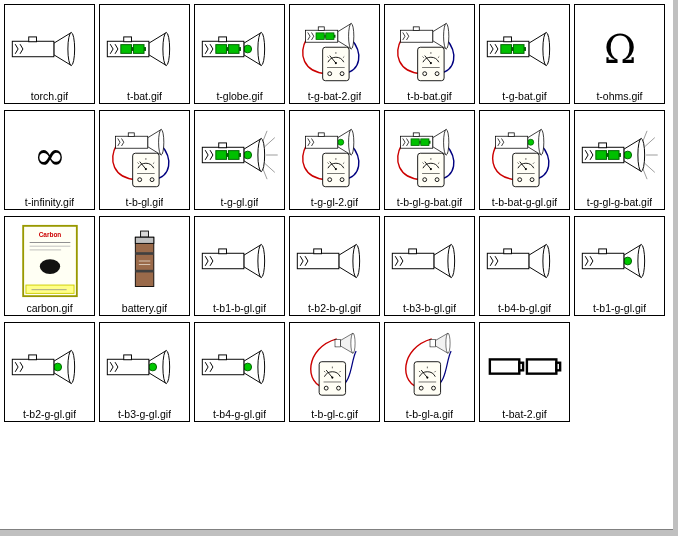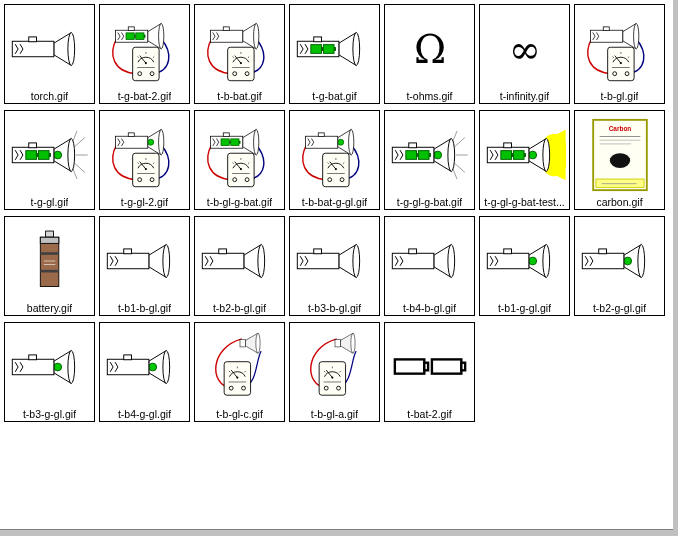--- a/index.html
+++ b/index.html
@@ -63,20 +63,53 @@
             <ellipse cx="64" cy="30" rx="3.5" ry="17" fill="#ffffff" stroke="#000000"></ellipse>
             <rect x="3" y="22" width="43" height="16" fill="#ffffff" stroke="#000000"></rect>
             <path d="M6,25 l3,5 -3,5 m5,-10 l3,5 -3,5" fill="none" stroke="#000000" stroke-width="1"></path>
             <rect x="20" y="17.5" width="8" height="5" fill="#ffffff" stroke="#000000"></rect>
           </svg>
         </div>
         <div class="label">torch.gif</div>
       </div>
       <div class="cell">
         <div class="thumb">
+          <svg viewBox="0 0 84 60" width="82" height="58">
+            <path d="M46,24 L64,13 L64,47 L46,36 Z" fill="#ffffff" stroke="#000000"></path>
+            <ellipse cx="64" cy="30" rx="3.5" ry="17" fill="#ffffff" stroke="#000000"></ellipse>
+            <rect x="3" y="22" width="43" height="16" fill="#ffffff" stroke="#000000"></rect>
+            <path d="M6,25 l3,5 -3,5 m5,-10 l3,5 -3,5" fill="none" stroke="#000000" stroke-width="1"></path>
+            <rect x="20" y="17.5" width="8" height="5" fill="#ffffff" stroke="#000000"></rect>
+            <rect x="17" y="25.5" width="11" height="9" fill="#00c000" stroke="#006000"></rect>
+            <rect x="30" y="25.5" width="11" height="9" fill="#00c000" stroke="#006000"></rect>
+            <rect x="28" y="28" width="2" height="4" fill="#006000"></rect>
+            <rect x="41" y="28" width="2" height="4" fill="#006000"></rect>
+          </svg>
+        </div>
+        <div class="label">t-bat.gif</div>
+      </div>
+      <div class="cell">
+        <div class="thumb">
+          <svg viewBox="0 0 84 60" width="82" height="58">
+            <path d="M46,24 L64,13 L64,47 L46,36 Z" fill="#ffffff" stroke="#000000"></path>
+            <ellipse cx="64" cy="30" rx="3.5" ry="17" fill="#ffffff" stroke="#000000"></ellipse>
+            <circle cx="50" cy="30" r="4" fill="#00c800" stroke="#006000"></circle>
+            <rect x="3" y="22" width="43" height="16" fill="#ffffff" stroke="#000000"></rect>
+            <path d="M6,25 l3,5 -3,5 m5,-10 l3,5 -3,5" fill="none" stroke="#000000" stroke-width="1"></path>
+            <rect x="20" y="17.5" width="8" height="5" fill="#ffffff" stroke="#000000"></rect>
+            <rect x="17" y="25.5" width="11" height="9" fill="#00c000" stroke="#006000"></rect>
+            <rect x="30" y="25.5" width="11" height="9" fill="#00c000" stroke="#006000"></rect>
+            <rect x="28" y="28" width="2" height="4" fill="#006000"></rect>
+            <rect x="41" y="28" width="2" height="4" fill="#006000"></rect>
+          </svg>
+        </div>
+        <div class="label">t-globe.gif</div>
+      </div>
+      <div class="cell">
+        <div class="thumb">
           <svg viewBox="0 0 84 84" width="74" height="74">
     <path d="M10,30 C 0,48 6,68 32,70" fill="none" stroke="#cc0000" stroke-width="1.6"></path>
     <path d="M60,30 C 74,46 72,66 52,70" fill="none" stroke="#000080" stroke-width="1.6"></path>
     <g transform="translate(6,2) scale(0.85)">
               <path d="M46,24 L64,13 L64,47 L46,36 Z" fill="#ffffff" stroke="#000000"></path>
               <ellipse cx="64" cy="30" rx="3.5" ry="17" fill="#ffffff" stroke="#000000"></ellipse>
               <rect x="3" y="22" width="43" height="16" fill="#ffffff" stroke="#000000"></rect>
               <path d="M6,25 l3,5 -3,5 m5,-10 l3,5 -3,5" fill="none" stroke="#000000" stroke-width="1"></path>
               <rect x="20" y="17.5" width="8" height="5" fill="#ffffff" stroke="#000000"></rect>
               <rect x="17" y="25.5" width="11" height="9" fill="#00c000" stroke="#006000"></rect>
@@ -317,39 +350,20 @@
             <rect x="17" y="25.5" width="11" height="9" fill="#00c000" stroke="#006000"></rect>
             <rect x="30" y="25.5" width="11" height="9" fill="#00c000" stroke="#006000"></rect>
             <rect x="28" y="28" width="2" height="4" fill="#006000"></rect>
             <rect x="41" y="28" width="2" height="4" fill="#006000"></rect>
           </svg>
         </div>
         <div class="label">t-g-gl-g-bat.gif</div>
       </div>
       <div class="cell">
         <div class="thumb">
-          <svg viewBox="0 0 84 60" width="82" height="58">
-            <ellipse cx="72" cy="30" rx="15" ry="22" fill="#ffff00"></ellipse>
-            <polygon points="62,15 84,4 84,56 62,45" fill="#ffff00"></polygon>
-            <path d="M46,24 L64,13 L64,47 L46,36 Z" fill="#ffffff" stroke="#000000"></path>
-            <ellipse cx="64" cy="30" rx="3.5" ry="17" fill="#ffffff" stroke="#000000"></ellipse>
-            <circle cx="50" cy="30" r="4" fill="#00c800" stroke="#006000"></circle>
-            <rect x="3" y="22" width="43" height="16" fill="#ffffff" stroke="#000000"></rect>
-            <path d="M6,25 l3,5 -3,5 m5,-10 l3,5 -3,5" fill="none" stroke="#000000" stroke-width="1"></path>
-            <rect x="20" y="17.5" width="8" height="5" fill="#ffffff" stroke="#000000"></rect>
-            <rect x="17" y="25.5" width="11" height="9" fill="#00c000" stroke="#006000"></rect>
-            <rect x="30" y="25.5" width="11" height="9" fill="#00c000" stroke="#006000"></rect>
-            <rect x="28" y="28" width="2" height="4" fill="#006000"></rect>
-            <rect x="41" y="28" width="2" height="4" fill="#006000"></rect>
-          </svg>
-        </div>
-        <div class="label">t-g-gl-g-bat-test...</div>
-      </div>
-      <div class="cell">
-        <div class="thumb">
           <svg viewBox="0 0 64 80" width="60" height="75">
     <rect x="3" y="2" width="58" height="76" fill="#fffff4" stroke="#999900" stroke-width="2"></rect>
     <text x="32" y="14" font-size="7" text-anchor="middle" fill="#cc0000" font-weight="bold">Carbon</text>
     <line x1="10" y1="20" x2="54" y2="20" stroke="#888888" stroke-width="1"></line>
     <line x1="10" y1="24" x2="54" y2="24" stroke="#aaaaaa" stroke-width="0.8"></line>
     <line x1="10" y1="28" x2="44" y2="28" stroke="#aaaaaa" stroke-width="0.8"></line>
     <ellipse cx="32" cy="46" rx="11" ry="8" fill="#111111"></ellipse>
     <rect x="6" y="66" width="52" height="9" fill="#ffff88" stroke="#cccc00"></rect>
     <line x1="12" y1="71" x2="50" y2="71" stroke="#888888" stroke-width="0.8"></line>
   </svg>

